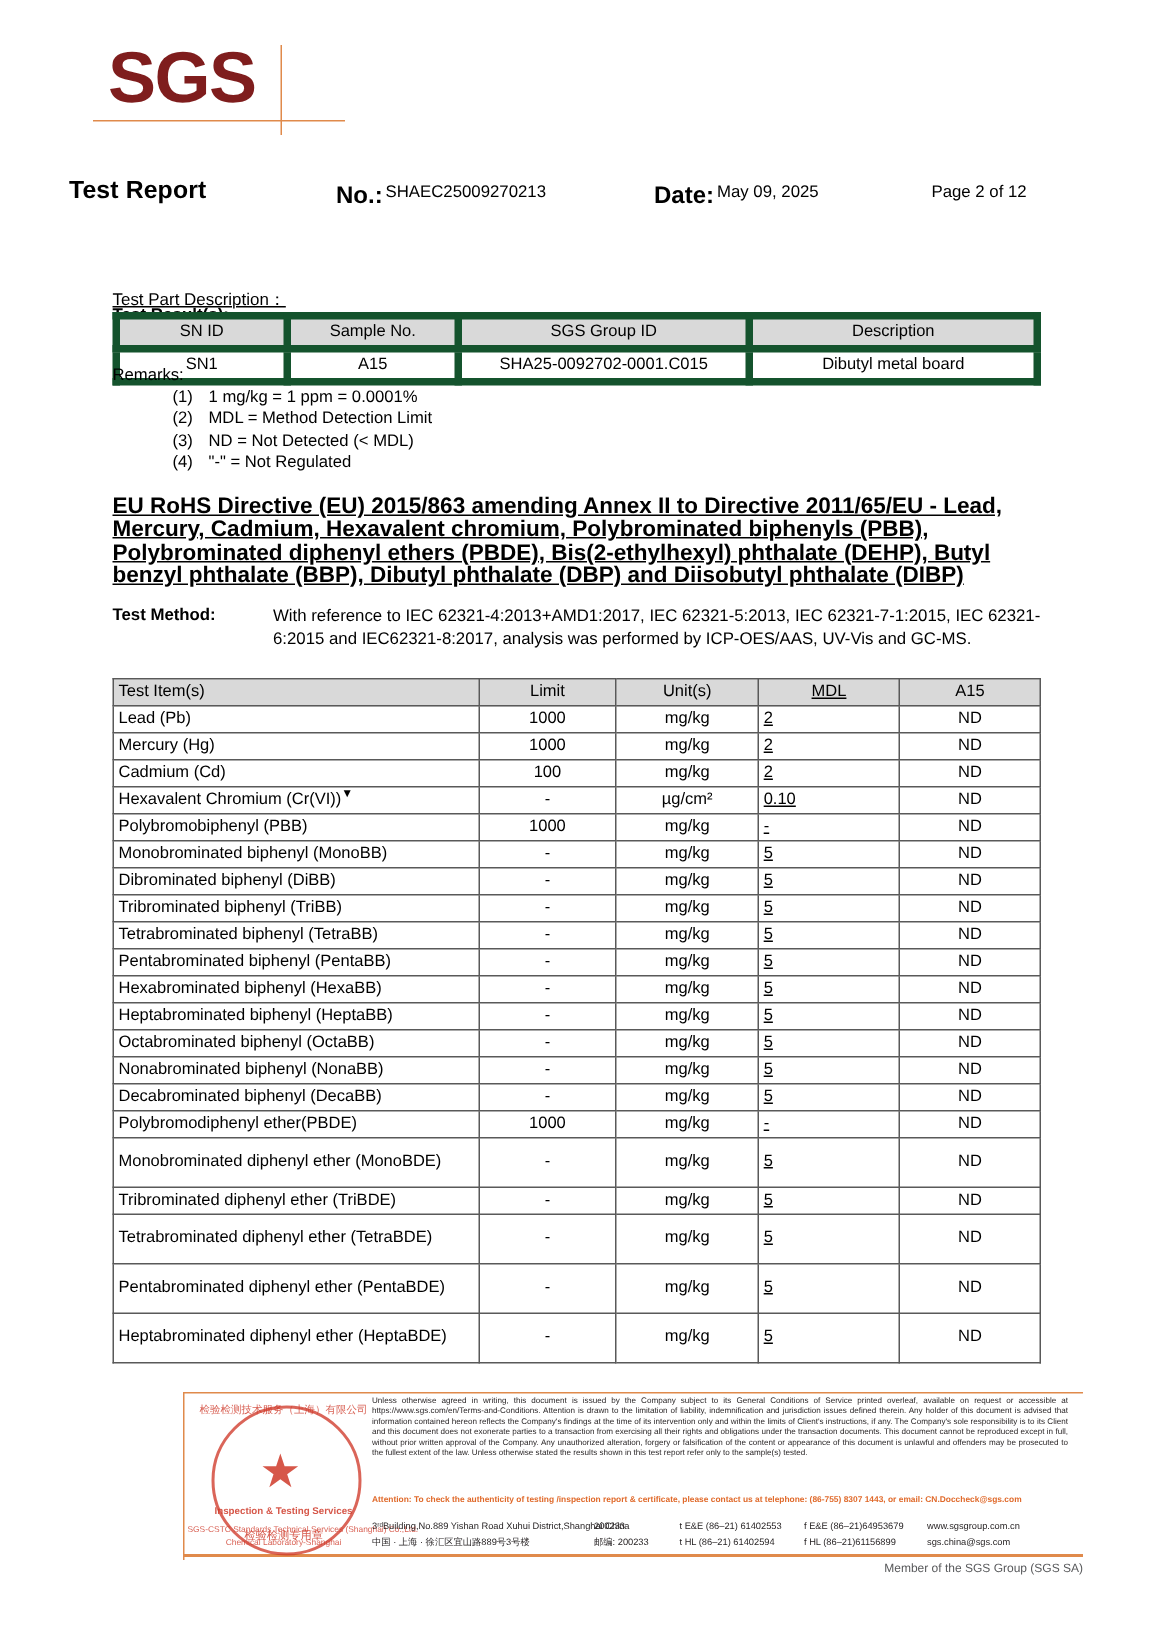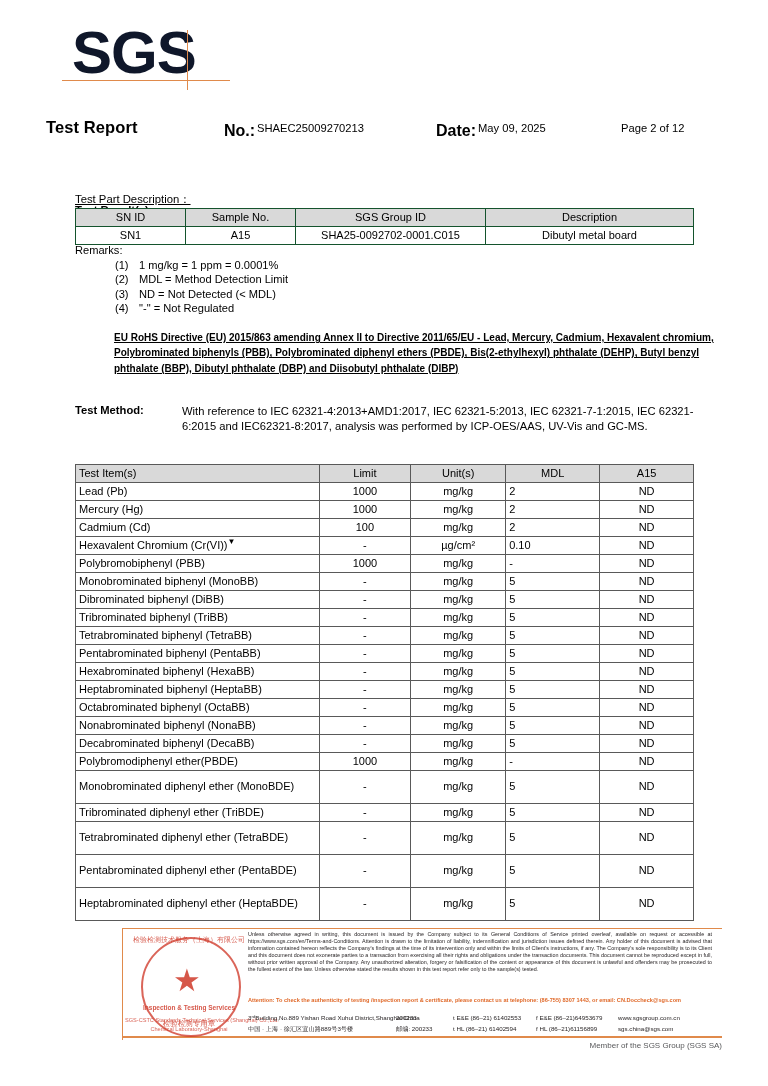--- a/index.html
+++ b/index.html
@@ -27,23 +27,23 @@
     top: 18px;
     width: 150px;
     height: 76px;
   }
   .logo-text {
     position: absolute;
     left: 10px;
     top: 6px;
     font-family: "Liberation Sans", sans-serif;
     font-weight: bold;
-    font-size: 60px;
+    font-size: 48px;
     letter-spacing: -1px;
-    color: #0f172a;
+    color: #7f1d1d;
     line-height: 58px;
     user-select: none;
   }
   .logo-hline {
     position: absolute;
     left: 0px;
     top: 62px;
     width: 168px;
     height: 1px;
     background: #E08A4B;
@@ -113,21 +113,21 @@
   
   .sample-table {
     position: absolute;
     left: 75px;
     top: 208px;
     width: 619px;
     border-collapse: collapse;
     font-size: 11px;
   }
   .sample-table td {
-    border: 1px solid #14532d;
+    border: 5px solid #14532d;
     text-align: center;
     height: 15px;
     padding: 1px 2px;
     line-height: 13px;
   }
   .sample-table thead td {
     background: #d9d9d9;
   }
 
   
@@ -148,25 +148,24 @@
     white-space: nowrap;
   }
   .rm-num { display: inline-block; width: 24px; }
 
   
   .directive {
     position: absolute;
     left: 75px;
     top: 330px;
     width: 622px;
-    font-size: 10px;
+    font-size: 15px;
     font-weight: bold;
     line-height: 15.3px;
     text-decoration: underline;
-    margin-left: 39px;
   }
 
   
   .method-label {
     position: absolute;
     left: 75px;
     top: 404px;
     font-size: 11.2px;
     font-weight: bold;
   }
@@ -176,39 +175,39 @@
     top: 404px;
     width: 516px;
     font-size: 11.2px;
     line-height: 15.3px;
   }
 
   
   .results-table {
     position: absolute;
     left: 75px;
-    top: 464px;
+    top: 452px;
     width: 619px;
     border-collapse: collapse;
     font-size: 11px;
   }
   .results-table td {
     border: 1px solid #595959;
     padding: 1px 3px;
     line-height: 13.4px;
     height: 15px;
   }
   .results-table thead td {
     background: #d9d9d9;
     text-align: center;
   }
   .results-table td.c-item { text-align: left; width: 250px; }
   .results-table td.c-limit { text-align: center; width: 90px; }
   .results-table td.c-unit { text-align: center; width: 93px; }
-  .results-table td.c-mdl { width: 93px; }
+  .results-table td.c-mdl { width: 93px; text-decoration: underline; }
   .results-table td.c-res { text-align: center; width: 93px; }
   .results-table tr.two-line td { height: 30px; }
   .sup-mark {
     font-size: 8px;
     vertical-align: super;
     line-height: 0;
   }
 
   
   .footer {

